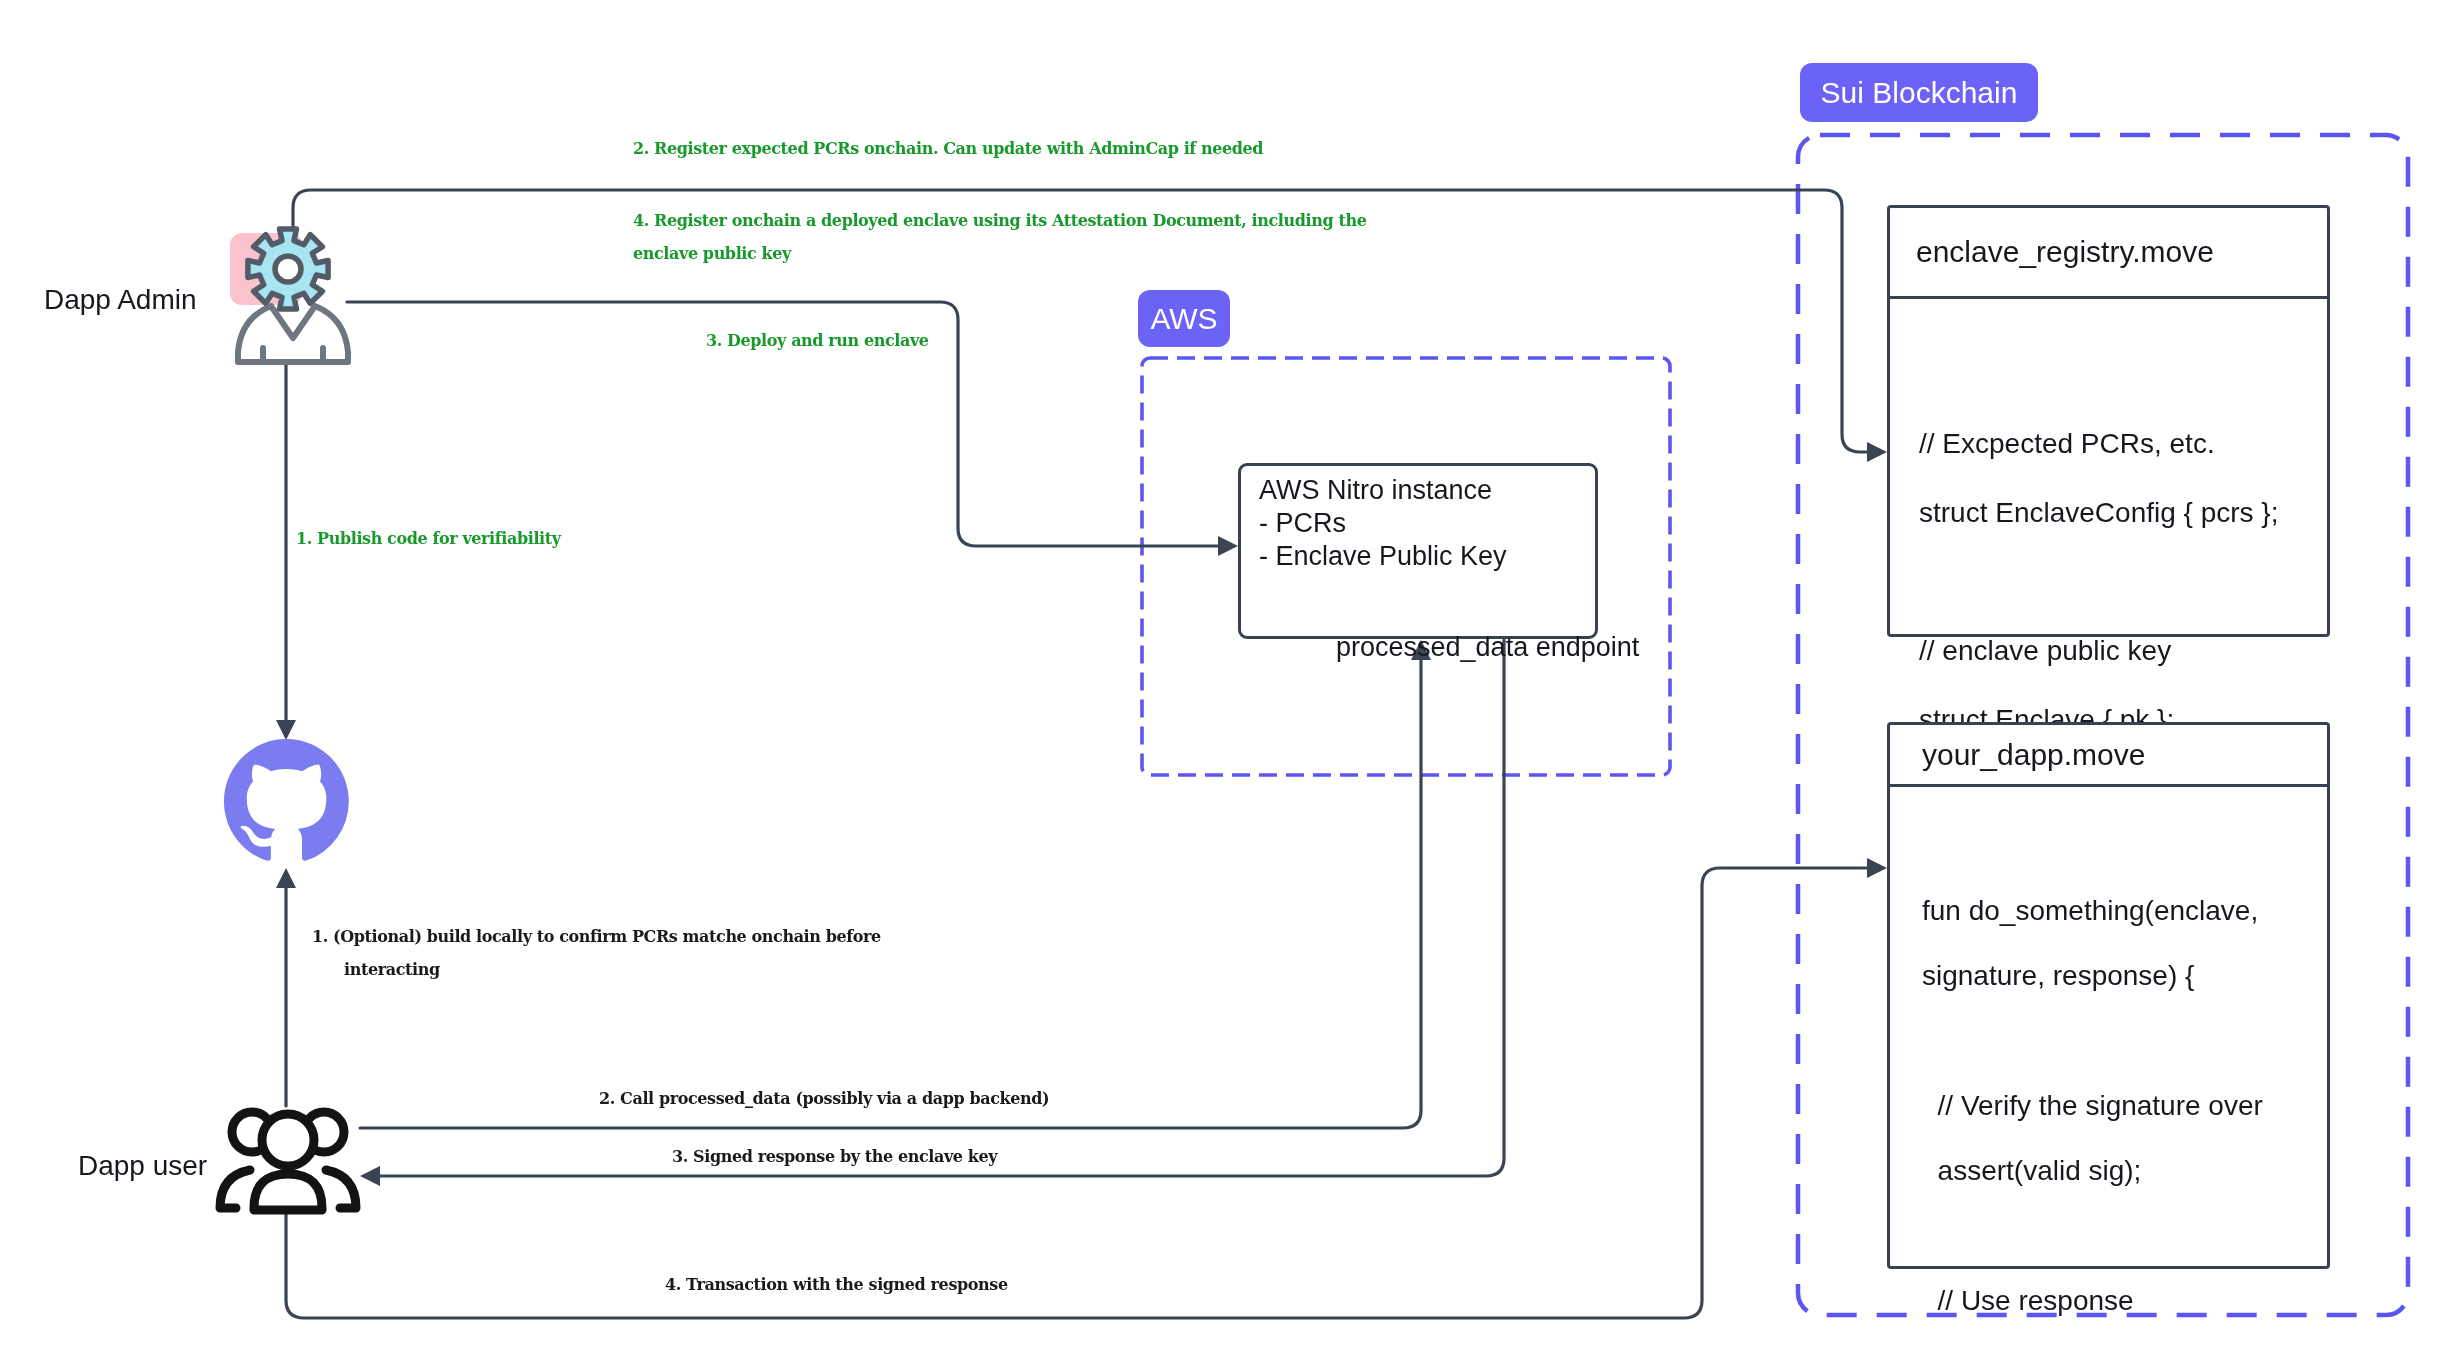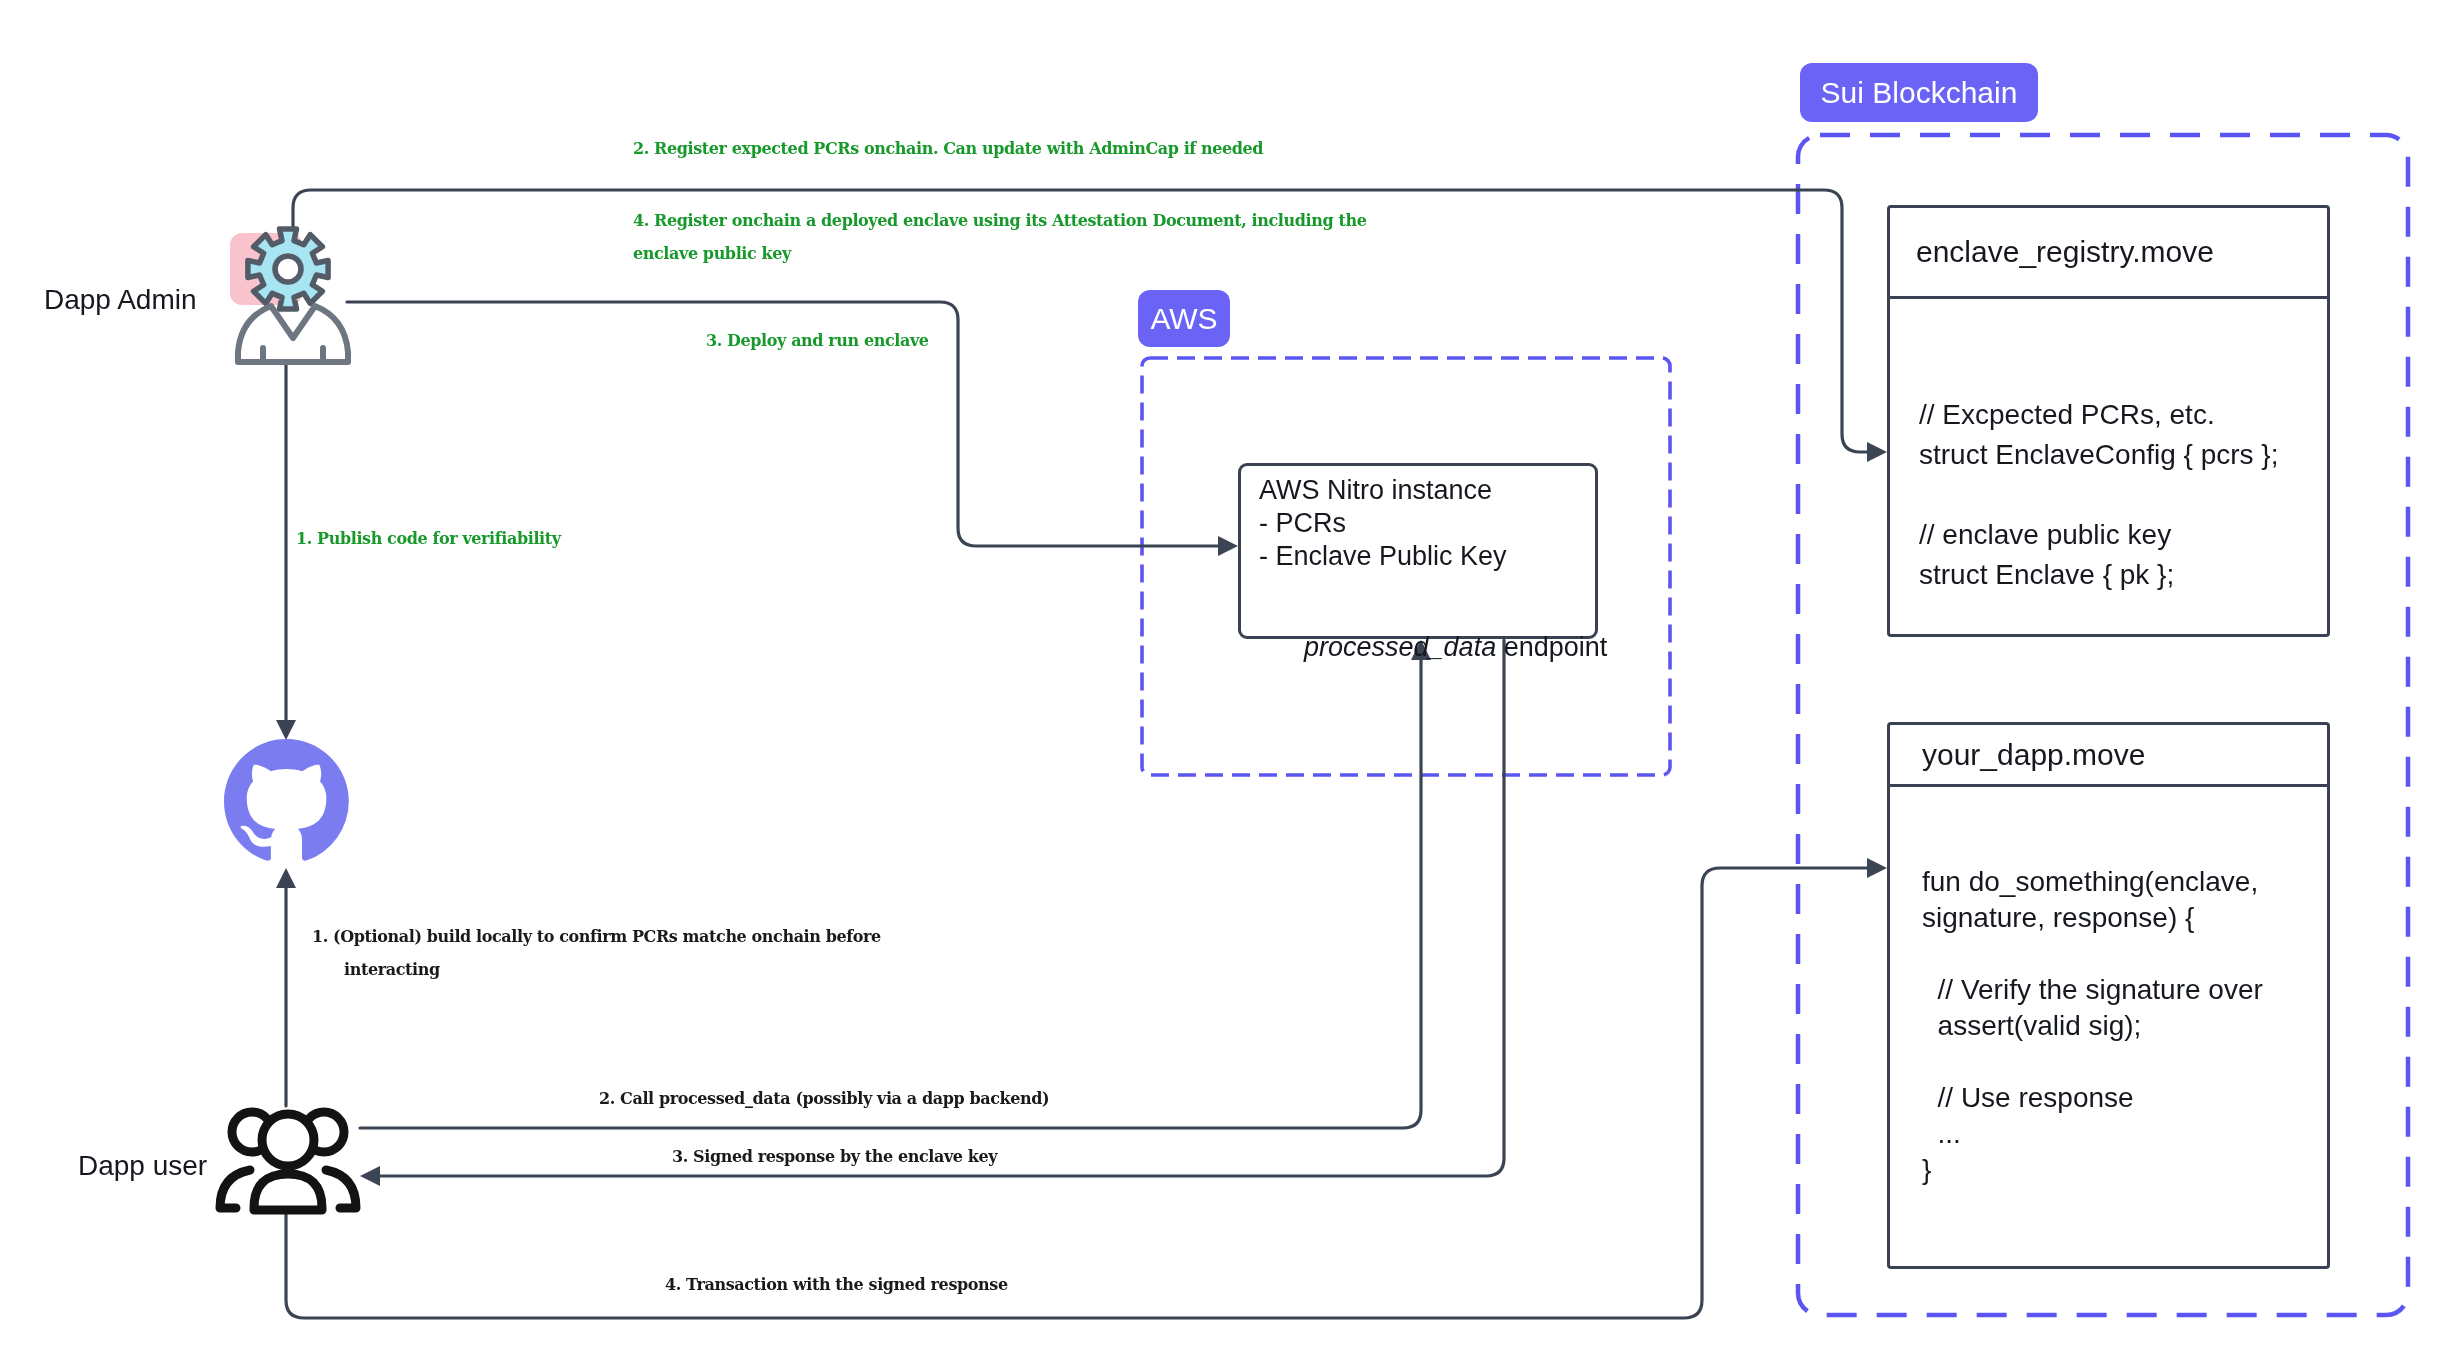--- a/index.html
+++ b/index.html
@@ -18,28 +18,28 @@
   
   .badge{position:absolute;z-index:2;background:#6b63f6;color:#ffffff;border-radius:12px;
          display:flex;align-items:center;justify-content:center;
          font-family:"Liberation Sans",sans-serif;font-size:30px;}
   
   .box{position:absolute;z-index:2;background:#ffffff;border:3px solid #3a4252;border-radius:4px;
        box-sizing:border-box;color:#15181e;}
   .box-header{display:flex;align-items:center;border-bottom:3px solid #3a4252;
               padding-left:26px;font-size:30px;color:#15181e;box-sizing:border-box;}
   .code-body{box-sizing:border-box;}
-  .code-line{font-family:"Liberation Sans",sans-serif;font-size:28px;color:#15181e;white-space:pre;}
+  .code-line{font-family:"Liberation Sans",sans-serif;font-size:28px;color:#15181e;white-space:pre;margin-top:29px;}
   .lh40 .code-line{line-height:40px;}
   .lh36 .code-line{line-height:36px;}
   
   .nitro-line{font-family:"Liberation Sans",sans-serif;font-size:27px;line-height:33px;
               color:#15181e;white-space:pre;}
   .endpoint-line{margin-top:25px;}
-  .ital{font-style:italic;}
+  .ital{margin-left:32px;}
 </style>
 </head>
 <body>
 
 <div class="canvas">
 
   <svg class="overlay" width="2443" height="1361" viewBox="0 0 2443 1361">
 
     <rect x="1142" y="358" width="528" height="417" rx="8" fill="none" stroke="#5b55f2" stroke-width="3.6" stroke-dasharray="18 9"></rect>
     <rect x="1798" y="135" width="610" height="1180" rx="22" fill="none" stroke="#5b55f2" stroke-width="4.5" stroke-dasharray="30 20"></rect>

